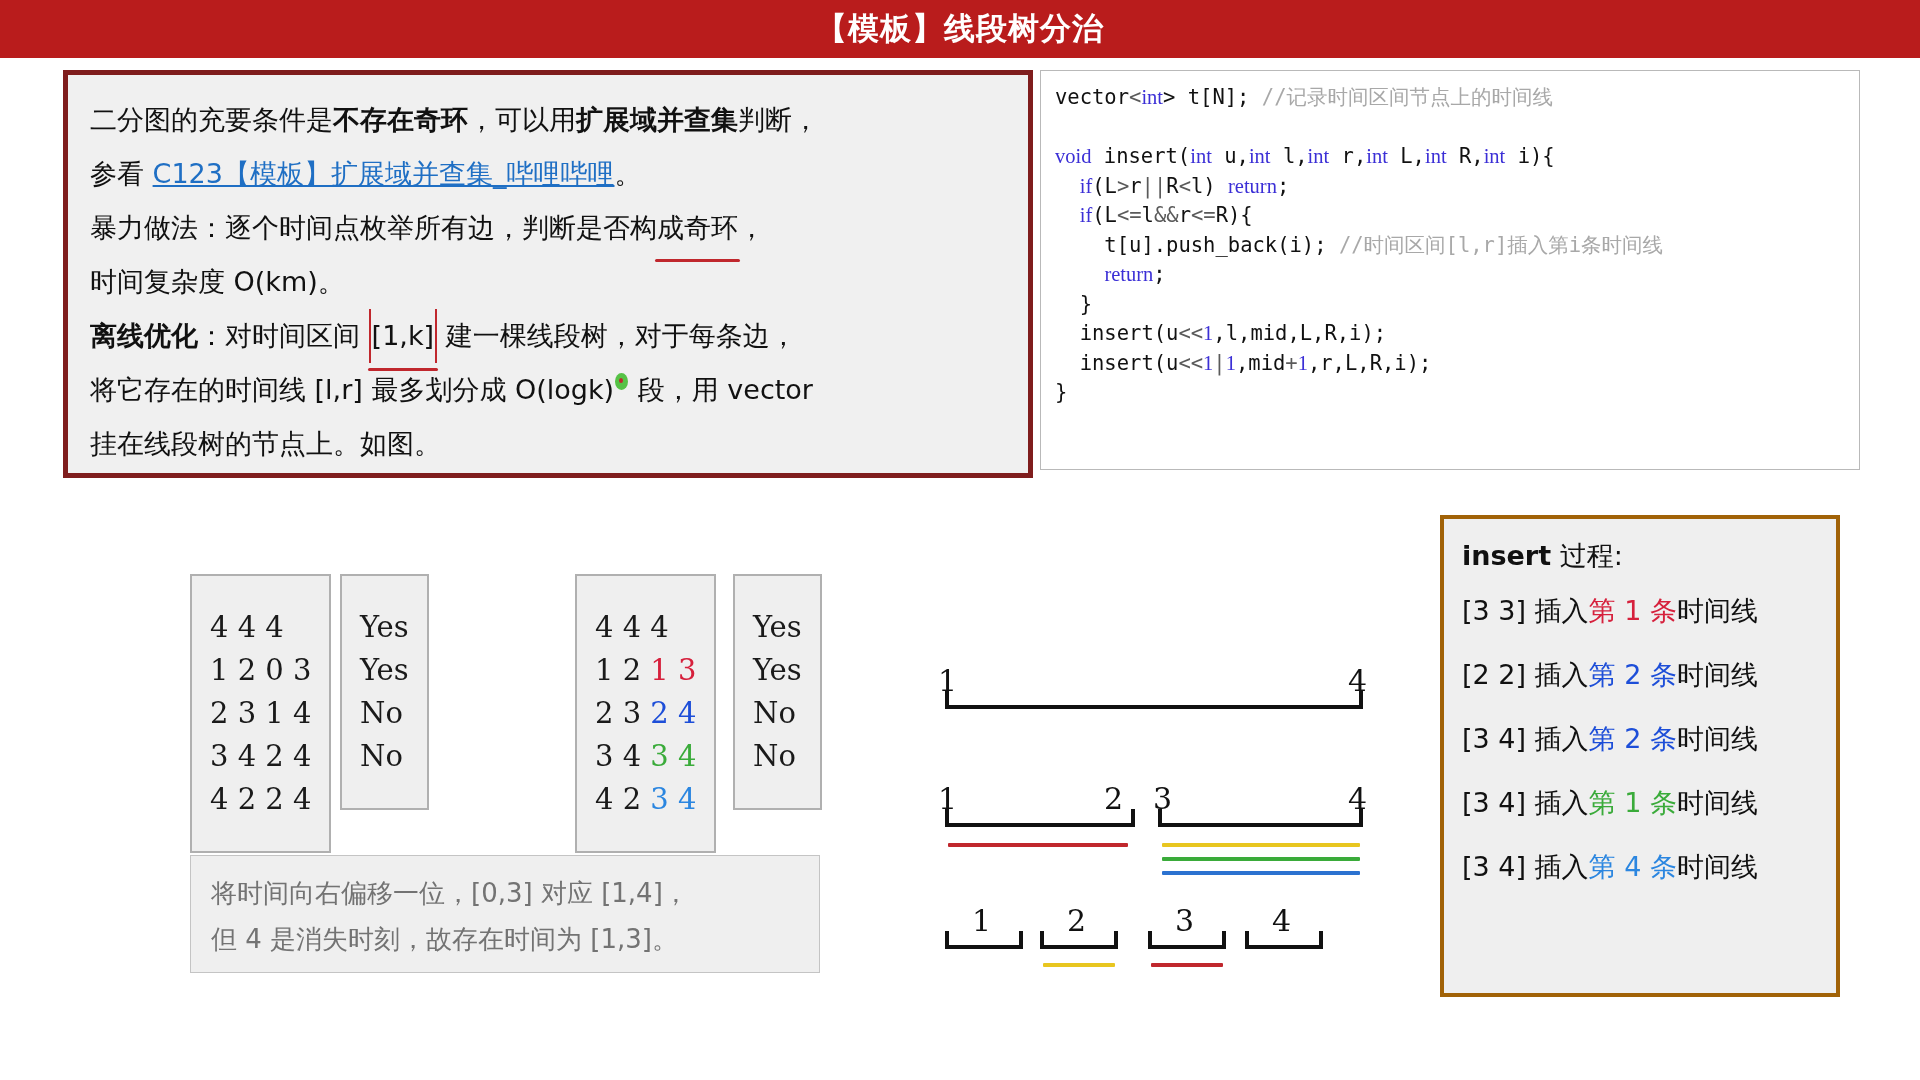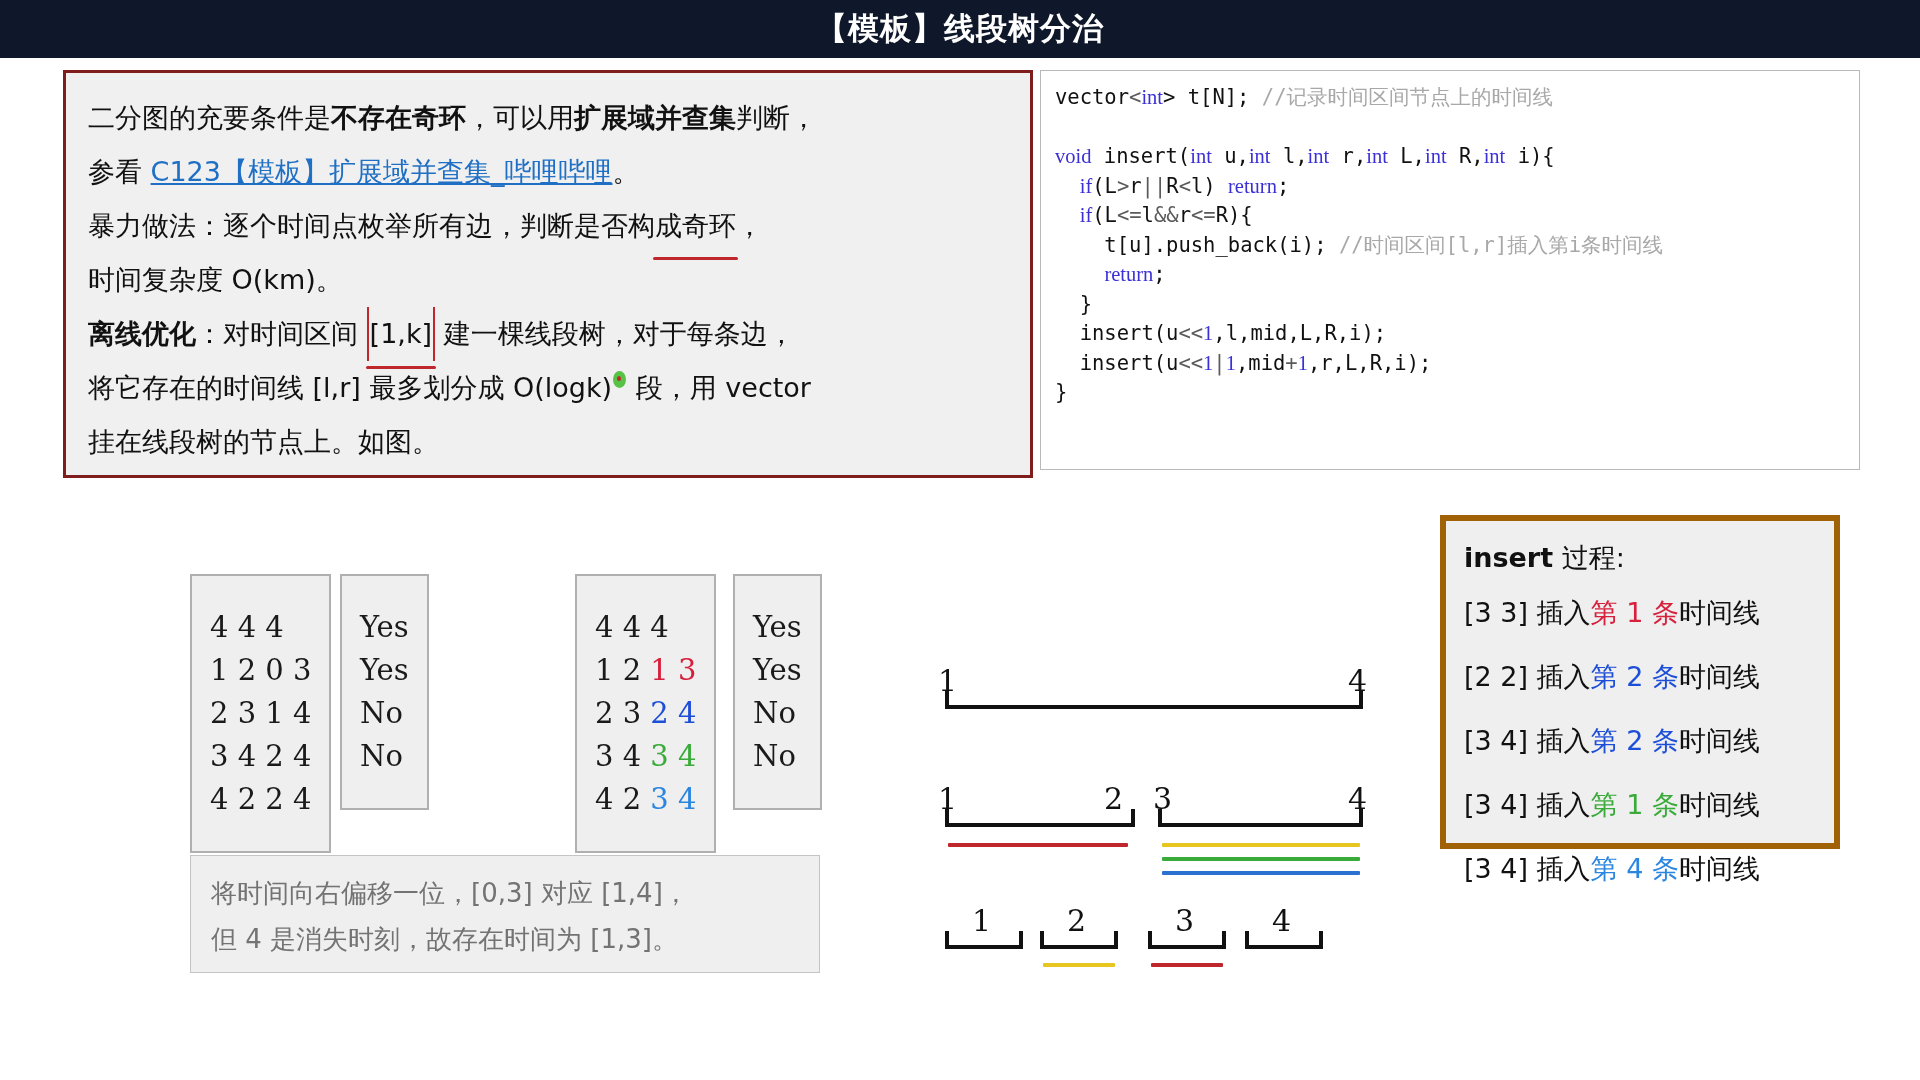--- a/index.html
+++ b/index.html
@@ -6,32 +6,32 @@
   body{
     width:1920px;height:1080px;
     background:#ffffff;
     font-family:"Liberation Sans","DejaVu Sans",sans-serif;
     overflow:hidden;
     position:relative;
   }
   
   #header{
     position:absolute;left:0;top:0;width:1920px;height:58px;
-    background:#0f172a;
+    background:#b91c1c;
     display:flex;align-items:center;justify-content:center;
   }
   #header .title{
     color:#ffffff;font-size:31px;font-weight:bold;letter-spacing:1px;
     font-family:"DejaVu Sans","Liberation Sans",sans-serif;
   }
 
   
   #prose{
     position:absolute;left:63px;top:70px;width:970px;height:408px;
-    background:#f0f0f0;border:3px solid #7f1d1d;
+    background:#f0f0f0;border:5px solid #7f1d1d;
     box-sizing:border-box;padding:18px 22px 10px 22px;
   }
   #prose .ln{
     font-size:27px;line-height:54px;color:#111;white-space:nowrap;
     font-family:"DejaVu Sans","Liberation Sans",sans-serif;
   }
   #prose .b{font-weight:bold;}
   #prose .link{color:#1f6fc4;text-decoration:underline;}
   .redmark{position:relative;display:inline-block;}
   .redmark::after{
@@ -101,22 +101,22 @@
   .brk .bar{position:absolute;left:0;top:0;height:4px;background:#111;}
   .brk .lft,.brk .rgt{position:absolute;top:0;width:4px;height:16px;background:#111;}
   .lbl{
     position:absolute;font-family:"DejaVu Serif","Liberation Serif",serif;
     font-size:30px;color:#111;
   }
   .cline{position:absolute;height:4px;border-radius:1px;}
 
   
   #insertproc{
-    position:absolute;left:1440px;top:515px;width:400px;height:334px;
-    background:#efefef;border:6px solid #a16207;box-sizing:border-box;
+    position:absolute;left:1440px;top:515px;width:400px;height:482px;
+    background:#efefef;border:4px solid #a16207;box-sizing:border-box;
     padding:14px 18px;
   }
   #insertproc .head{
     font-size:27px;line-height:46px;color:#111;white-space:nowrap;
     font-family:"DejaVu Sans","Liberation Sans",sans-serif;
   }
   #insertproc .head b{font-weight:bold;}
   #insertproc .row{
     font-size:27px;line-height:64px;color:#111;white-space:nowrap;
     font-family:"DejaVu Sans","Liberation Sans",sans-serif;

